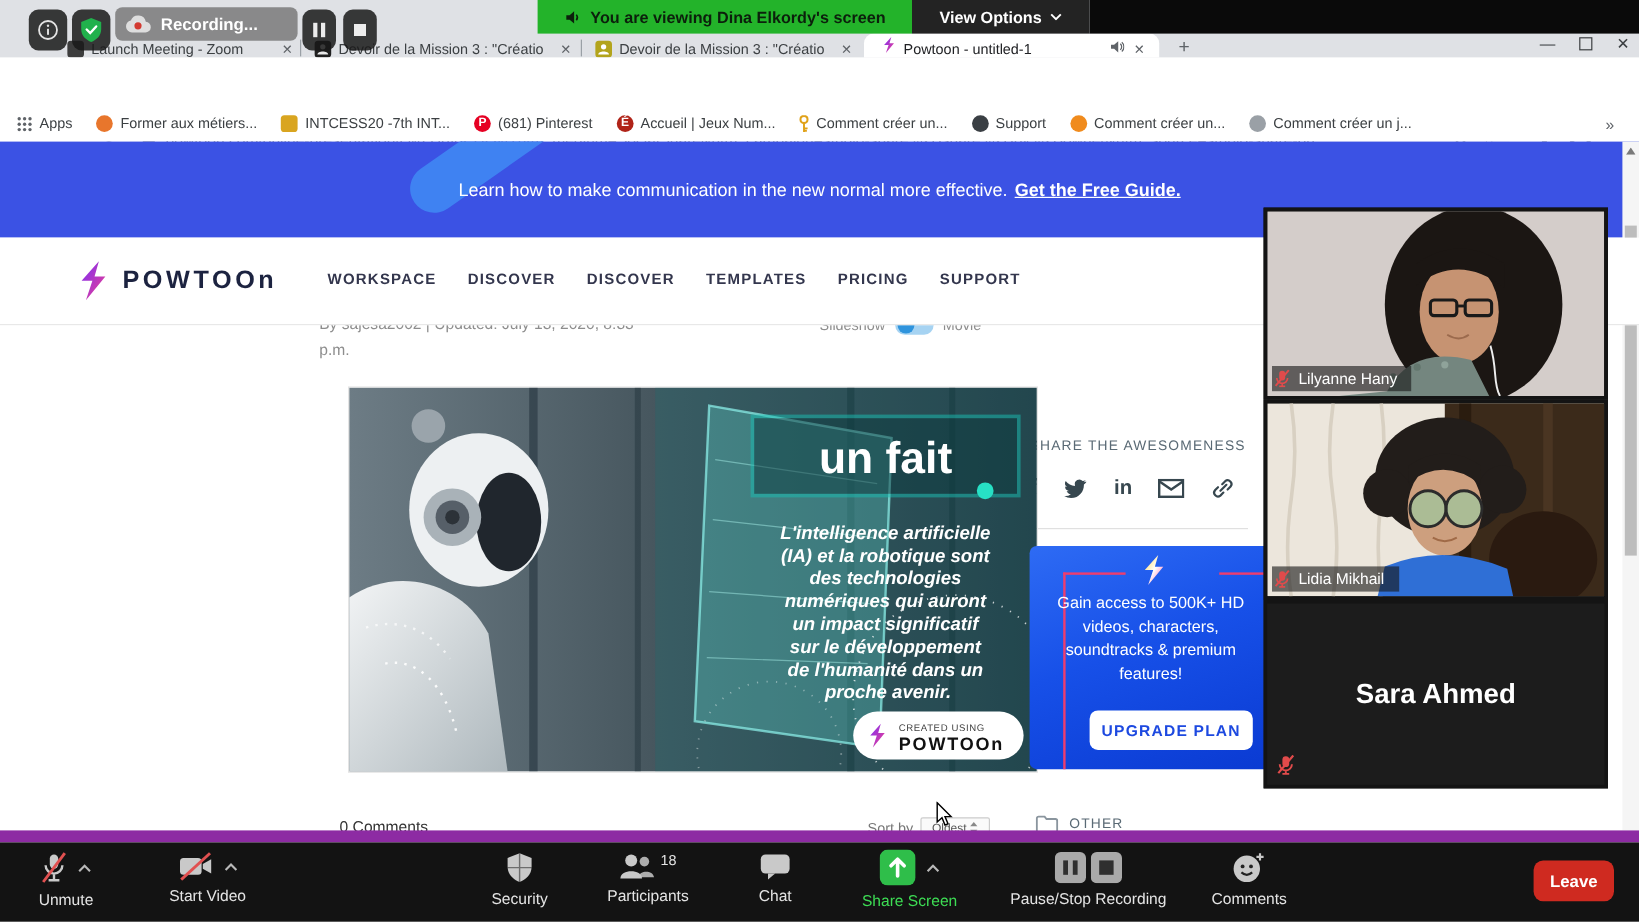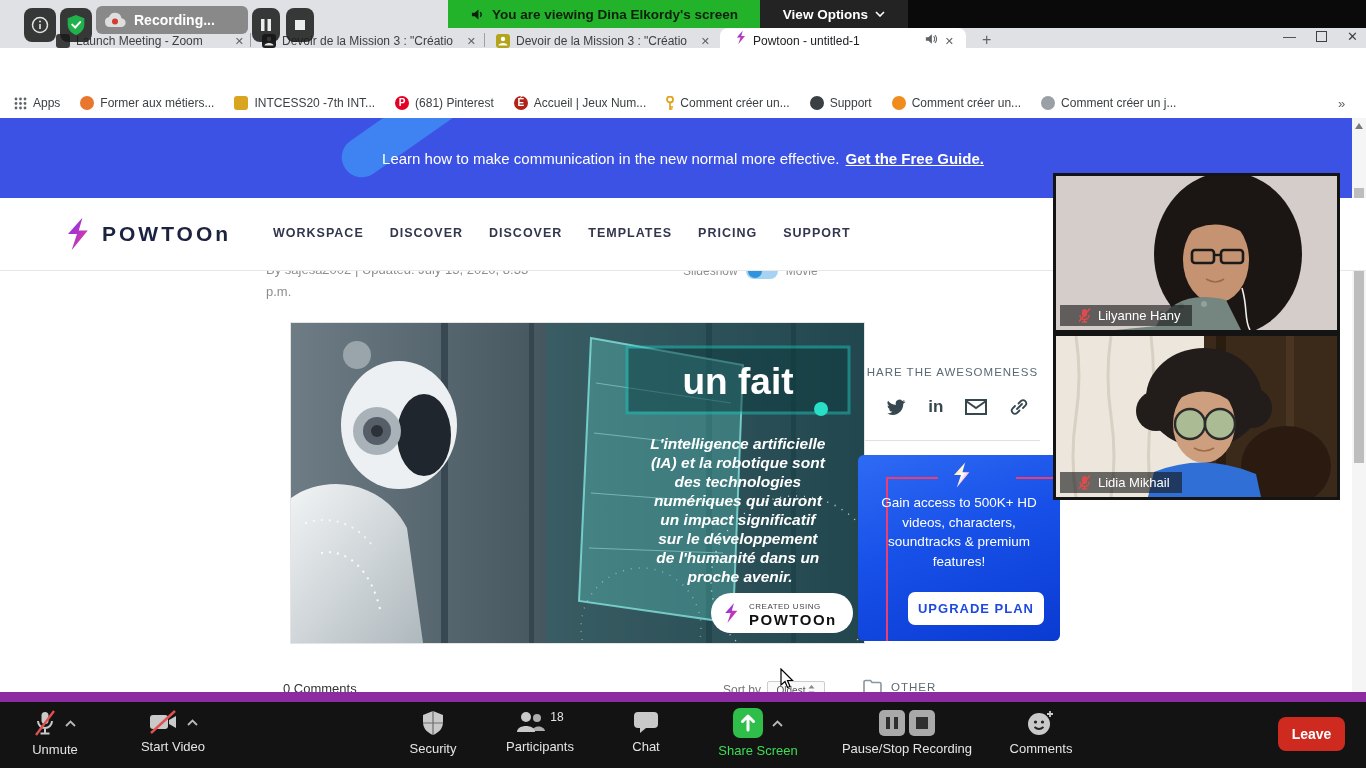--- a/index.html
+++ b/index.html
@@ -85,21 +85,21 @@
              font-size:13.5px; font-weight:bold; z-index:12; }
   .viewopts { position:absolute; left:760px; top:0; width:148px; height:28px; background:#232323;
               color:#fff; font-size:13.5px; font-weight:bold; display:flex; align-items:center;
               justify-content:center; gap:7px; z-index:12; }
   .topblack { position:absolute; left:908px; top:0; width:458px; height:28px; background:#0a0a0a; z-index:11; }
 
   .tile { position:absolute; left:1053px; width:287px; border:3px solid #141414; background:#000;
           z-index:10; overflow:hidden; }
   .tile svg { display:block; }
   .nameplate { position:absolute; left:4px; bottom:4px; background:rgba(25,25,25,.62); color:#fff;
-               font-size:13px; display:flex; align-items:flex-end; gap:7px; padding:3px 12px 3px 18px; }
+               font-size:13px; display:flex; align-items:flex-end; gap:7px; padding:3px 12px 3px 2px; }
   .saraname { position:absolute; left:0; top:0; width:100%; height:100%; display:flex;
               align-items:center; justify-content:center; color:#fff; font-size:23px; font-weight:bold; }
   .micfloat { position:absolute; left:8px; bottom:8px; }
 
   
   .ztoolbar { left:0; top:702px; width:1366px; height:66px; background:#131313; z-index:15; }
   .zitem { position:absolute; display:flex; flex-direction:column; align-items:center; }
   .zlabel { font-size:13px; color:#e4e4e4; margin-top:5px; white-space:nowrap; }
   .leavebtn { position:absolute; left:1278px; top:15px; width:67px; height:34px; background:#cf2a20;
               border:none; border-radius:8px; color:#fff; font-weight:bold; font-size:14px;
@@ -521,20 +521,30 @@
     <div class="nameplate">
       <svg width="13" height="15" viewBox="0 0 13 15">
         <rect x="4" y="1" width="5" height="8" rx="2.5" fill="#e14b4b"></rect>
         <path d="M2 7 a4.5 4.5 0 0 0 9 0 M6.5 11.5 V14 M4 14 h5" stroke="#e14b4b" stroke-width="1.4" fill="none"></path>
         <path d="M1 13.5 L12 0.5" stroke="#e14b4b" stroke-width="1.6"></path>
       </svg>
       <span>Lidia Mikhail</span>
     </div>
   </div>
 
+  <div class="tile" style="top:500px; height:157px; background:#1c1c1c;">
+    <div class="saraname">Sara Ahmed</div>
+    <div class="micfloat">
+      <svg width="15" height="17" viewBox="0 0 13 15">
+        <rect x="4" y="1" width="5" height="8" rx="2.5" fill="#e14b4b"></rect>
+        <path d="M2 7 a4.5 4.5 0 0 0 9 0 M6.5 11.5 V14 M4 14 h5" stroke="#e14b4b" stroke-width="1.4" fill="none"></path>
+        <path d="M1 13.5 L12 0.5" stroke="#e14b4b" stroke-width="1.6"></path>
+      </svg>
+    </div>
+  </div>
 
   <div class="abs ztoolbar">
 
     <div class="zitem" style="left:20px; top:8px; width:70px;">
       <div style="display:flex; align-items:center; gap:9px;">
         <svg width="22" height="27" viewBox="0 0 22 27">
           <rect x="7.5" y="2" width="7" height="12" rx="3.5" fill="#c9c9c9"></rect>
           <path d="M4 11 a7 7 0 0 0 14 0 M11 18.5 V23 M6.5 23.5 h9" stroke="#c9c9c9" stroke-width="2" fill="none"></path>
           <path d="M2 25 L20 1" stroke="#e05050" stroke-width="2.4"></path>
         </svg>

